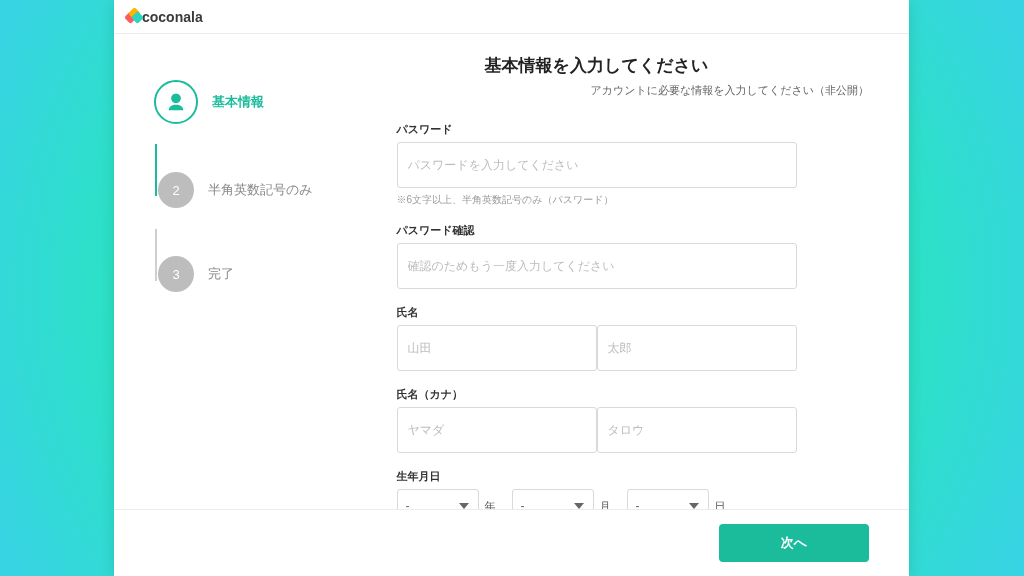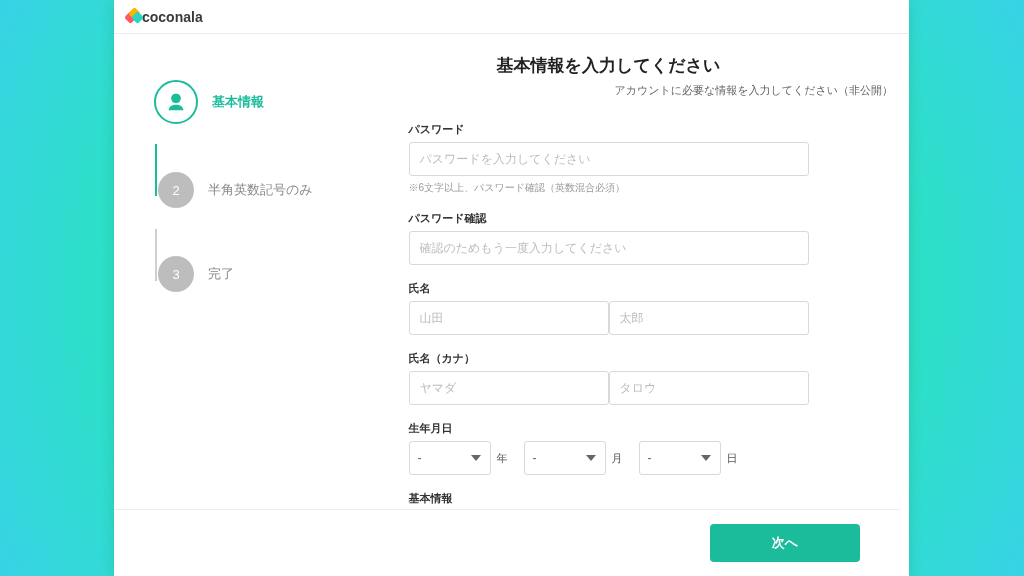--- a/index.html
+++ b/index.html
@@ -26,38 +26,38 @@
   .step{display:flex;align-items:center;gap:14px;margin-bottom:48px;position:relative;padding-left:20px;}
   .step-circle{width:36px;height:36px;border-radius:50%;display:flex;align-items:center;justify-content:center;font-size:13px;color:#fff;position:relative;z-index:2;}
   .step.active .step-circle{width:44px;height:44px;border:2px solid var(--accent);background:#fff;margin-left:-4px;}
   .step.active .step-circle svg{width:22px;height:22px;}
   .step.pending .step-circle{background:#bdbdbd;}
   .step-label{font-size:13px;color:#888;}
   .step.active .step-label{color:var(--accent);font-weight:600;}
   .connector{position:absolute;left:41px;width:2px;background:#cfcfcf;}
   .connector.c1{top:110px;height:52px;background:var(--accent);}
   .connector.c2{top:195px;height:52px;}
-  .main{flex:1;padding:20px 16px 0 0;overflow:hidden;}
+  .main{flex:1;padding:20px 40px 0 0;overflow:hidden;}
   .title{text-align:center;font-size:17px;font-weight:700;color:#222;margin:0 0 6px;}
   .subtitle{text-align:right;font-size:11px;color:#666;margin:0 0 24px;}
   .field{margin-bottom:16px;}
   .field-label{font-size:11px;font-weight:700;color:#333;margin-bottom:5px;display:block;}
-  .input{width:100%;height:34px;border:1px solid var(--border);border-radius:3px;padding:0 10px;font-size:12px;color:#3b82f6;outline:none;}
+  .input{width:100%;height:46px;border:1px solid var(--border);border-radius:3px;padding:0 10px;font-size:12px;color:#3b82f6;outline:none;}
   .input::placeholder{color:#bcbcbc;}
   .hint{font-size:10px;color:#9a9a9a;margin-top:5px;}
   .row2{display:flex;}
   .row2 .input{flex:1;}
   .select{height:34px;border:1px solid var(--border);border-radius:3px;padding:0 8px;font-size:12px;color:#666;background:#fff;appearance:none;-webkit-appearance:none;outline:none;position:relative;}
   .select-wrap{position:relative;display:inline-block;}
   .select-wrap::after{content:"";position:absolute;right:10px;top:50%;width:0;height:0;border-left:5px solid transparent;border-right:5px solid transparent;border-top:6px solid #666;transform:translateY(-50%);pointer-events:none;}
   .date-row{display:flex;align-items:center;gap:6px;}
   .date-row .select-wrap .select{width:82px;}
   .date-unit{font-size:11px;color:#555;margin-right:10px;}
   .pref .select{width:150px;}
-  .footer{border-top:1px solid #ececec;padding:14px 40px;display:flex;justify-content:flex-end;position:absolute;bottom:0;left:0;right:9px;background:#fff;}
+  .footer{border-top:1px solid #ececec;padding:14px 40px;display:flex;justify-content:flex-end;position:absolute;bottom:0;left:0;right:0;background:#fff;}
   .next-btn{background:var(--accent);color:#fff;border:none;border-radius:4px;width:150px;height:38px;font-size:13px;font-weight:600;cursor:pointer;}
   .form-area{max-width:400px;margin:16px auto;}
 </style>
 </head>
 <body>
 
 <div class="card">
   <div class="header">
     <div class="logo">
       <span class="logo-mark">
@@ -97,21 +97,21 @@
     </div>
 
     <div class="main">
       <h2 class="title">基本情報を入力してください</h2>
       <p class="subtitle">アカウントに必要な情報を入力してください（非公開）</p>
 
       <div class="form-area">
         <div class="field">
           <label class="field-label">パスワード</label>
           <input class="input" type="password" placeholder="パスワードを入力してください" style="">
-          <div class="hint">※6文字以上、パスワード確認（英数混合必須）</div>
+          <div class="hint">※6文字以上、半角英数記号のみ（パスワード）</div>
         </div>
 
         <div class="field">
           <label class="field-label">パスワード確認</label>
           <input class="input" type="password" placeholder="確認のためもう一度入力してください" style="">
         </div>
 
         <div class="field">
           <label class="field-label">氏名</label>
           <div class="row2">

